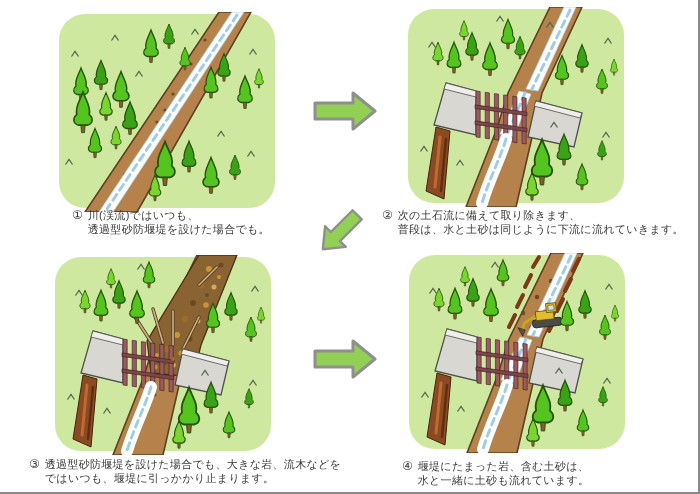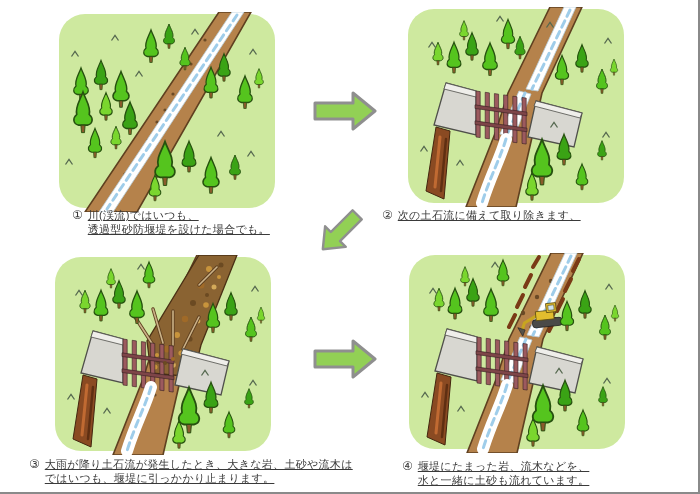--- a/index.html
+++ b/index.html
@@ -13,21 +13,21 @@
   .panel{position:absolute;width:228px;height:200px;}
   .panel svg{width:100%;height:100%;display:block;}
   .p1{left:53px;top:12px;}
   .p2{left:402px;top:7px;}
   .p3{left:49px;top:255px;}
   .p4{left:403px;top:253px;}
 
   .caption{position:absolute;display:flex;align-items:flex-start;gap:5px;
     font-size:11px;line-height:13.5px;color:var(--caption,#3a3a3a);}
   .caption .num{font-size:12px;line-height:13px;}
-  .caption .lines span{display:block;white-space:nowrap;letter-spacing:0.3px;text-decoration:underline;}
+  .caption .lines span{display:block;white-space:nowrap;letter-spacing:0.3px;}
   .c1{left:72px;top:209px;}
   .c2{left:382px;top:209px;}
   .c3{left:29px;top:458px;}
   .c4{left:402px;top:460px;}
 
   .arrow{position:absolute;}
   .a1{left:313px;top:90px;width:64px;height:42px;}
   .a3{left:313px;top:338px;width:64px;height:42px;}
   .a2{left:309px;top:201px;width:62px;height:62px;display:flex;align-items:center;justify-content:center;}
   .a1 svg,.a3 svg{width:64px;height:42px;display:block;}
@@ -416,30 +416,31 @@
     <span class="num">①</span>
     <span class="lines">
       <span>川(渓流)ではいつも、</span>
       <span>透過型砂防堰堤を設けた場合でも。</span>
     </span>
   </div>
   <div class="caption c2">
     <span class="num">②</span>
     <span class="lines">
       <span>次の土石流に備えて取り除きます、</span>
+      <span>普段は、水と土砂は同じように下流に流れていきます。</span>
     </span>
   </div>
   <div class="caption c3">
     <span class="num">③</span>
     <span class="lines">
-      <span>大雨が降り土石流が発生したとき、大きな岩、土砂や流木は</span>
+      <span>透過型砂防堰堤を設けた場合でも、大きな岩、流木などを</span>
       <span>ではいつも、堰堤に引っかかり止まります。</span>
     </span>
   </div>
   <div class="caption c4">
     <span class="num">④</span>
     <span class="lines">
-      <span>堰堤にたまった岩、流木などを、</span>
+      <span>堰堤にたまった岩、含む土砂は、</span>
       <span>水と一緒に土砂も流れています。</span>
     </span>
   </div>
 
 </div>
 
 </body></html>

